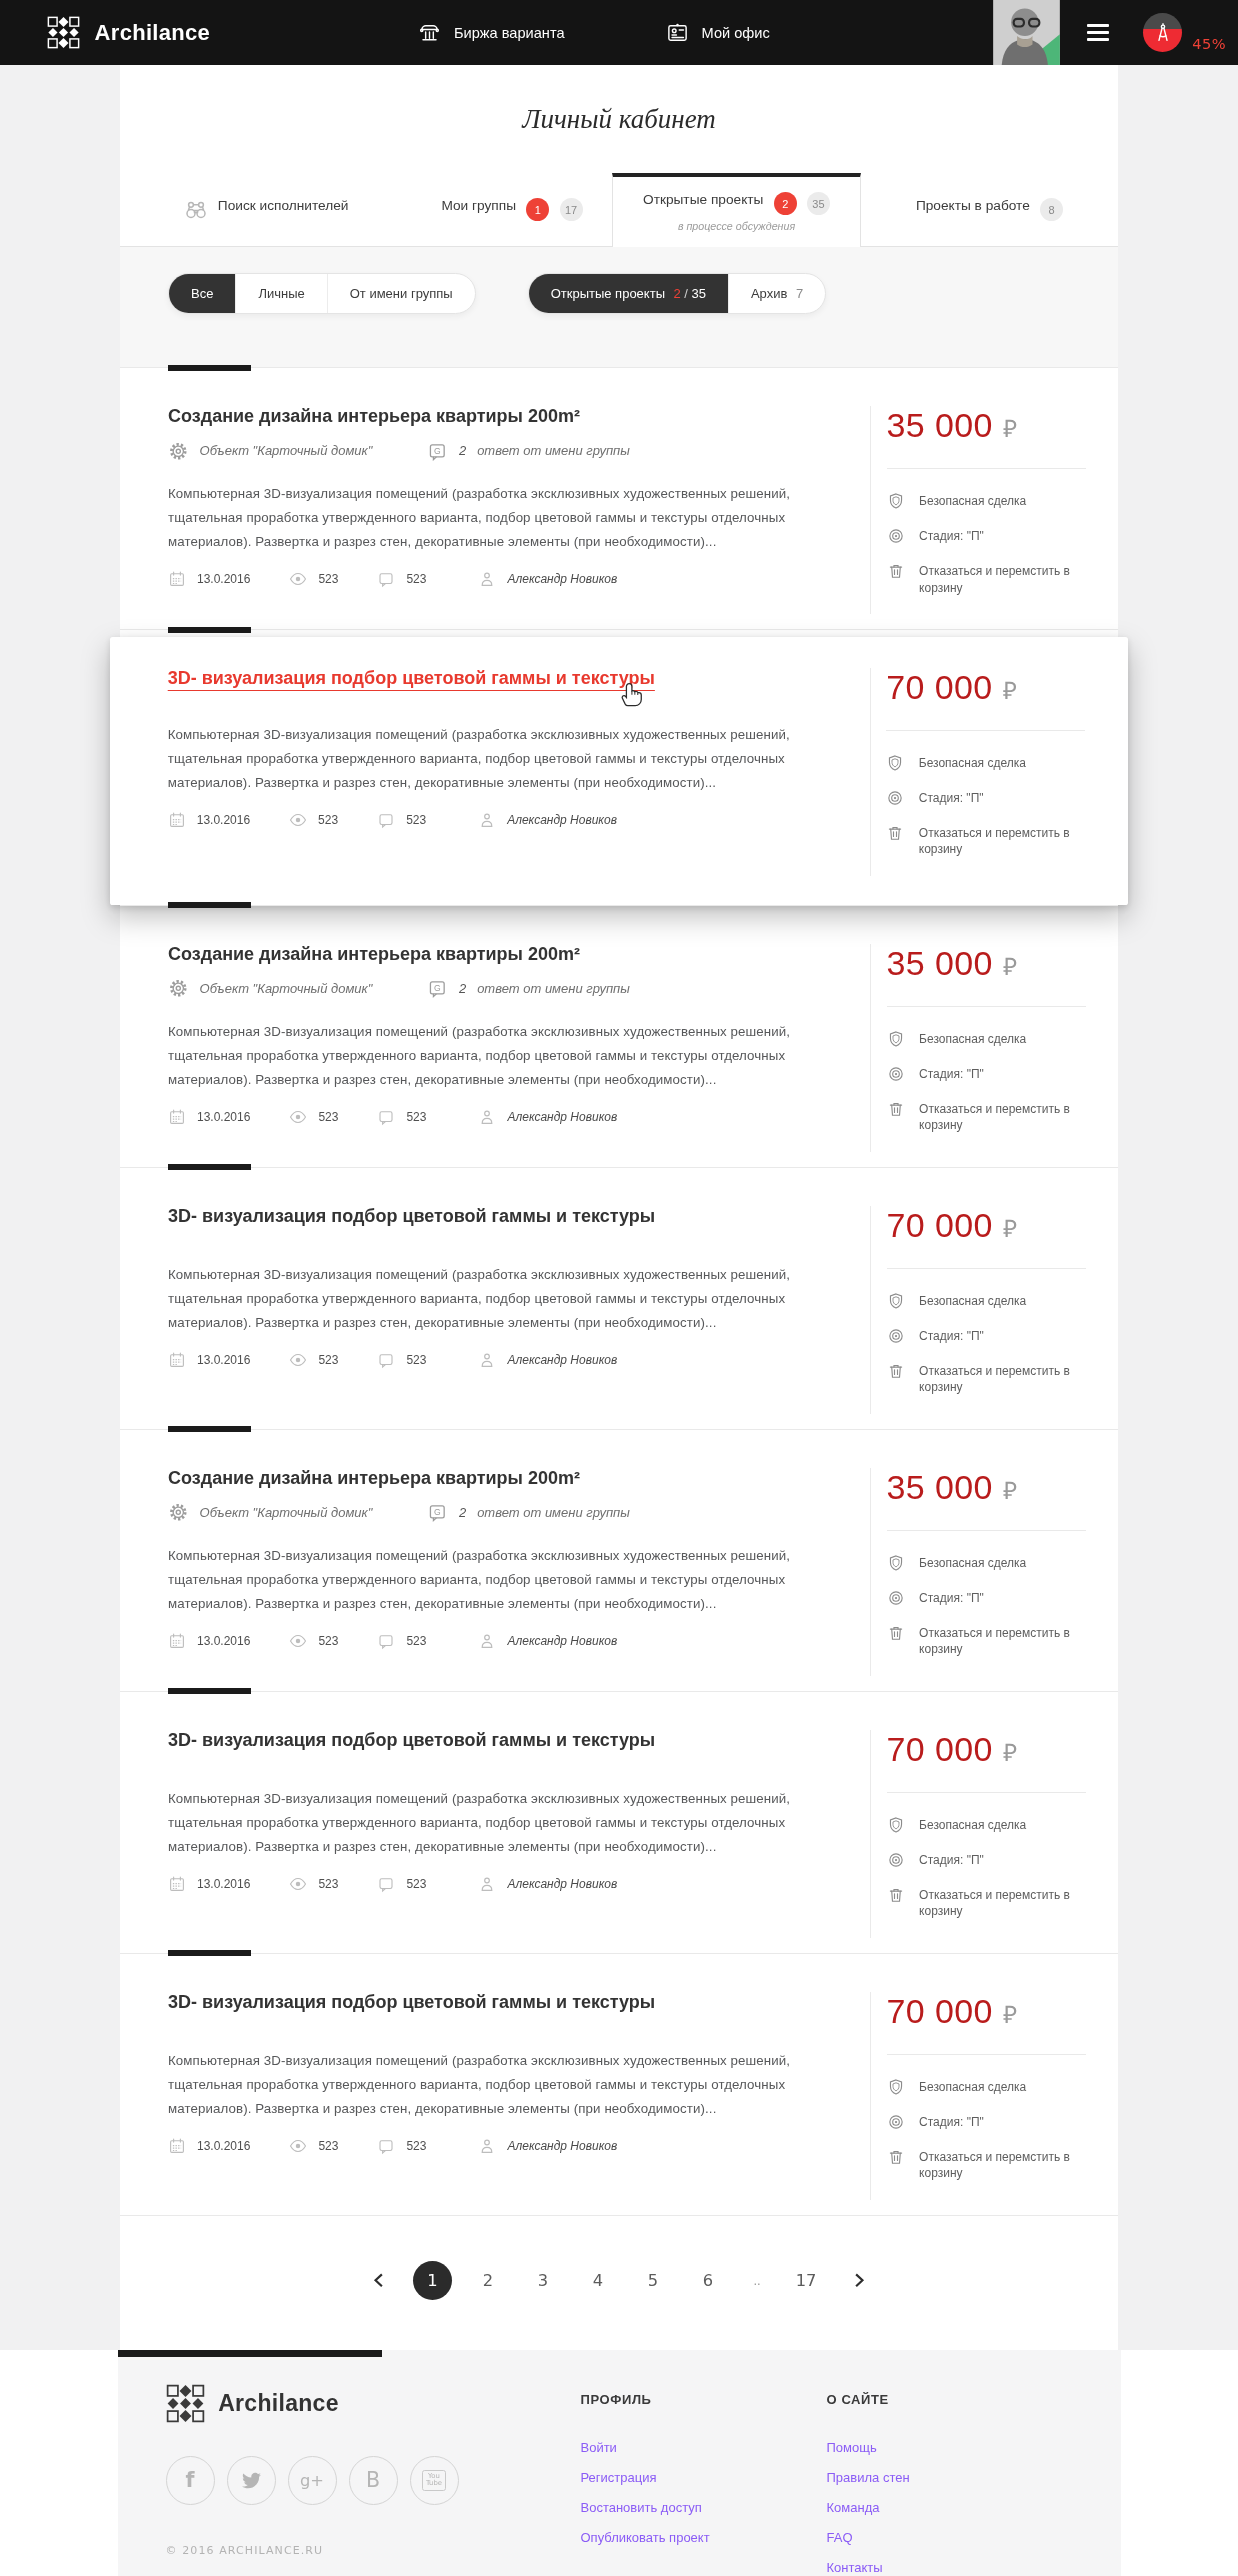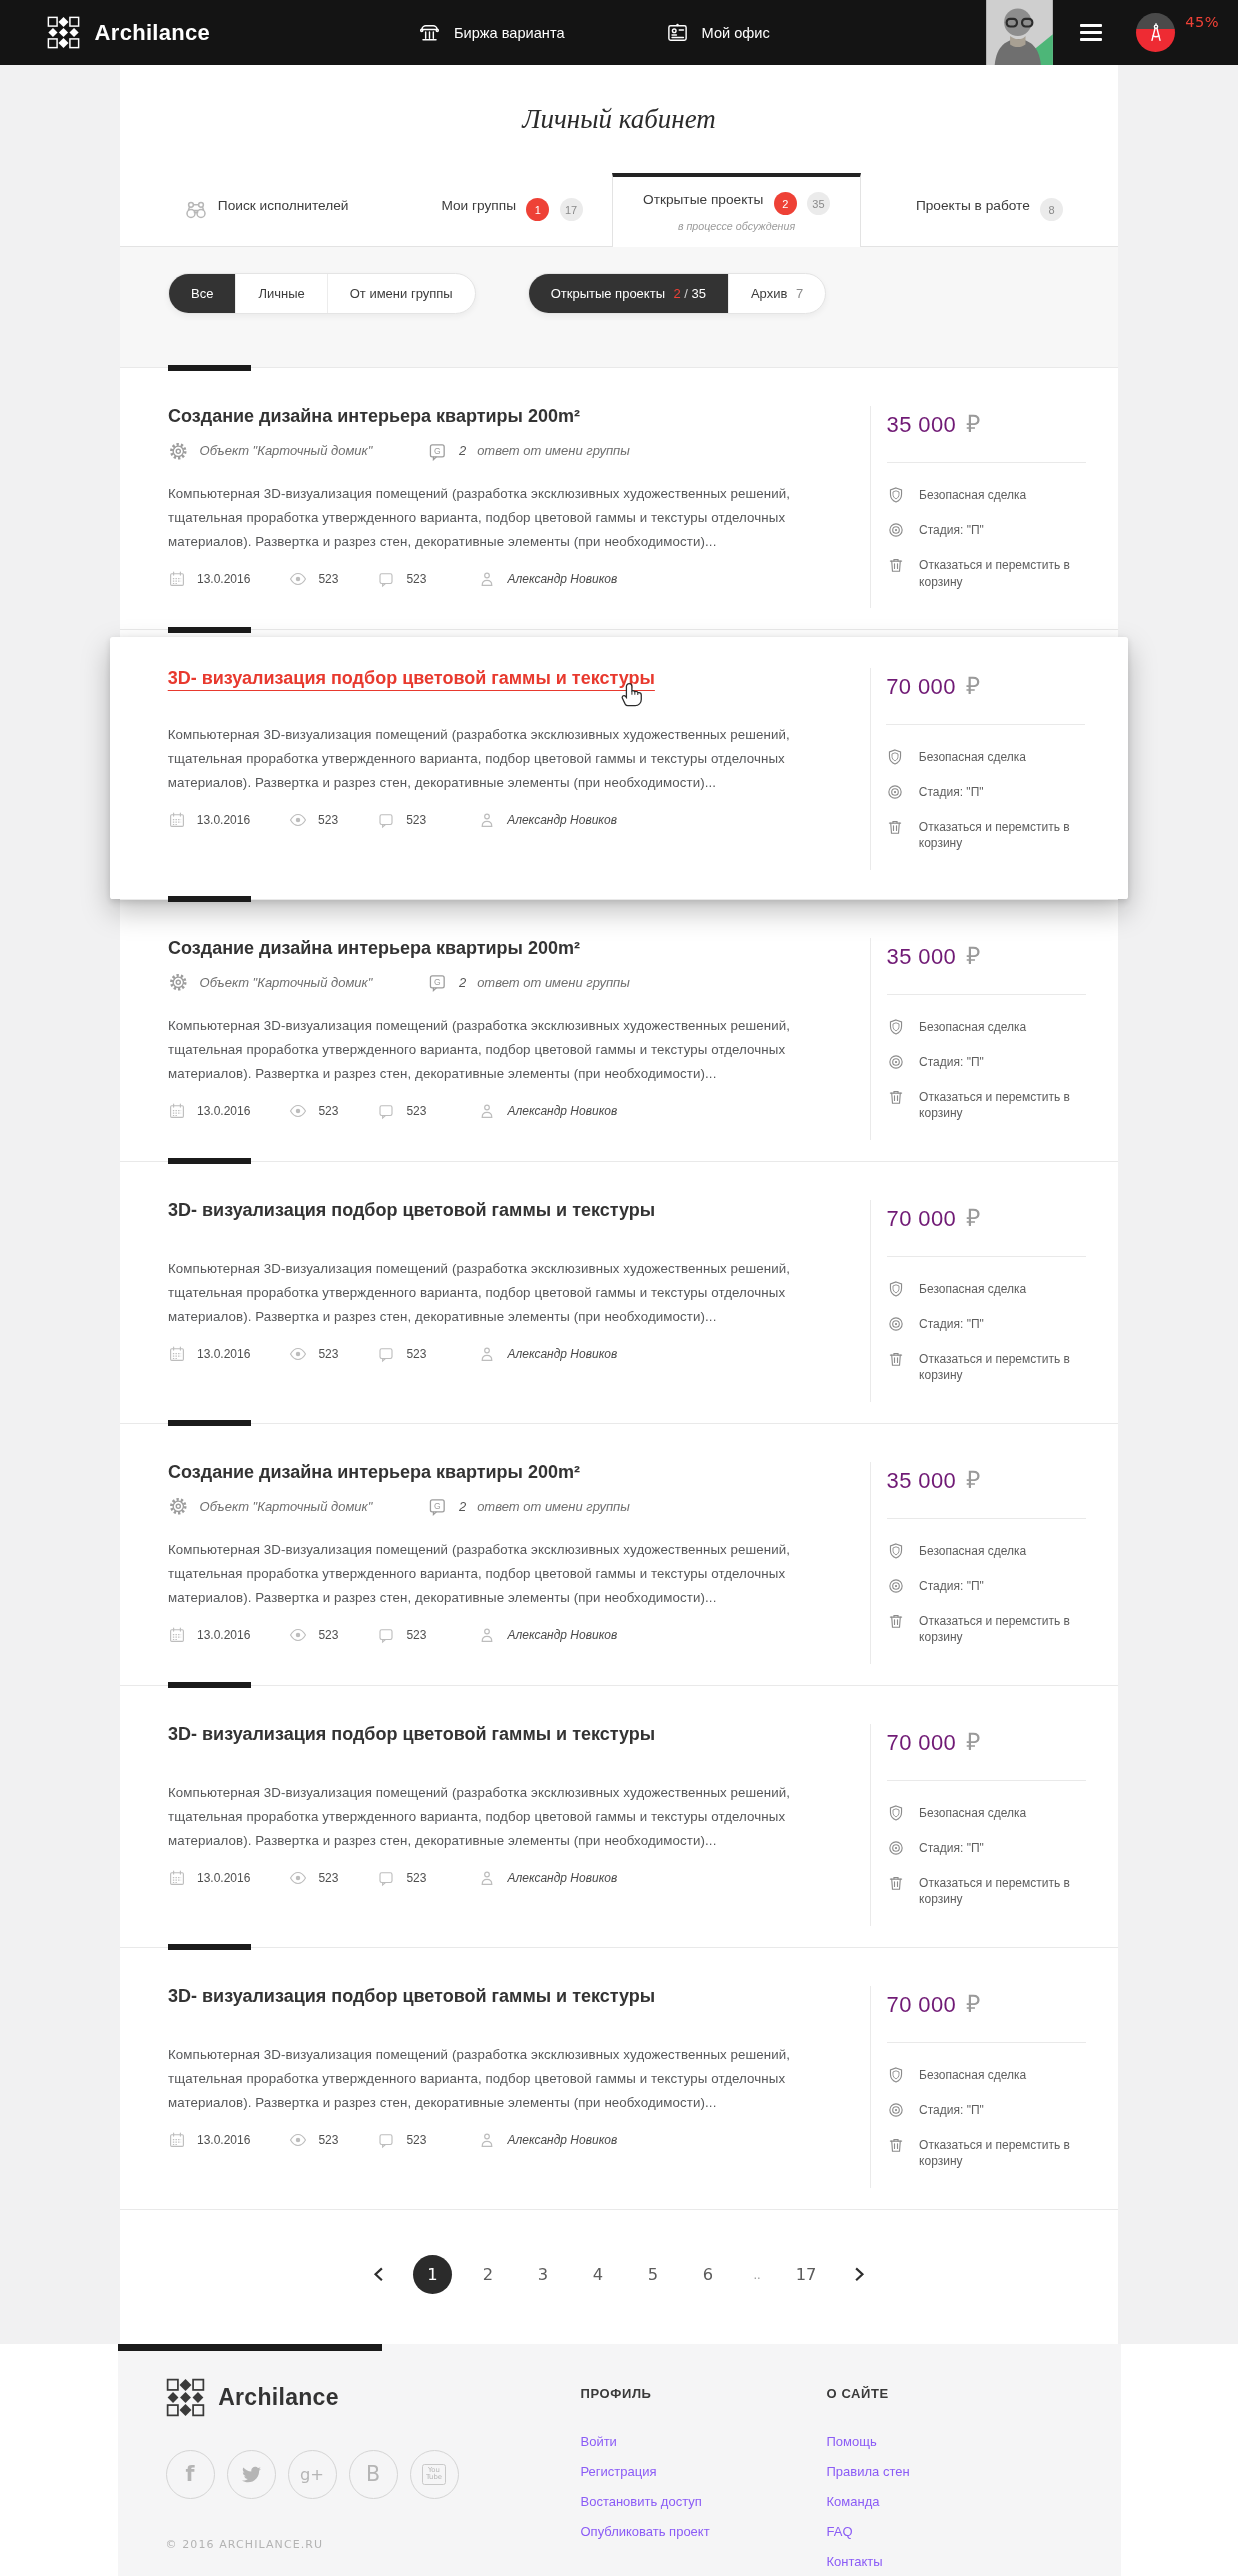--- a/index.html
+++ b/index.html
@@ -11,21 +11,21 @@
   .brand { display:flex; align-items:center; gap:14.6px; margin-left:47px; }
   .brand svg { width:33px; height:33px; color:#fff; }
   .brand-name { color:#fff; font-size:22px; font-weight:700; letter-spacing:0.3px; }
   .hdr-nav { position:absolute; left:418px; display:flex; gap:101px; }
   .hdr-item { display:flex; align-items:center; gap:13px; color:#fff; font-size:14.6px; cursor:pointer; }
   .hdr-item svg { width:23px; height:23px; color:#fff; }
   .hdr-right { margin-left:auto; display:flex; align-items:center; }
   .avatar { width:67px; height:65px; overflow:hidden; position:relative; cursor:pointer; flex:none; }
   .burger { margin-left:27.5px; width:22px; cursor:pointer; }
   .burger span { display:block; height:3.4px; background:#fff; border-radius:0.9px; margin:3.4px 0; }
-  .progress-wrap { display:flex; align-items:flex-start; gap:10.3px; margin-left:34px; margin-right:19px; }
+  .progress-wrap { display:flex; align-items:flex-end; gap:10.3px; margin-left:34px; margin-right:12px; }
   .progress-circle { width:39px; height:39px; border-radius:50%; background:linear-gradient(to bottom,#4a4a4a 0 42%, #ee2b33 42% 100%); display:flex; align-items:center; justify-content:center; }
   .progress-circle svg { width:22px; height:22px; color:#fff; }
   .progress-label { color:#ee4136; font-size:14.6px; font-family:"DejaVu Sans",sans-serif; letter-spacing:0.4px; }
 
   
   .band-gray { background:#f1f1f2; }
   .container { width:998px; margin:0 auto; background:#fff; }
 
   .page-title { text-align:center; font-family:"Liberation Serif",serif; font-weight:400; font-size:27px; color:#2b2b2b; margin:0; padding:39px 0 38px;font-style:italic; }
 
@@ -66,21 +66,21 @@
   .meta-num { color:#555; font-style:italic; }
   .card-desc { margin:20.6px 0 0; font-size:13.3px; color:#57585a; line-height:24px; width:668px; letter-spacing:0.1px; }
   .card.no-meta .card-desc { margin-top:36px; }
   .card-foot { display:flex; align-items:center; margin-top:16.3px; }
   .foot-item { display:flex; align-items:center; gap:11px; font-size:12px; color:#4f4f4f; }
   .foot-item svg { width:18px; height:18px; color:#bdbdbd; }
   .foot-item + .foot-item { margin-left:39px; }
   .foot-item.author { margin-left:52px; font-style:italic; color:#4a4a4a; }
   .card-side { width:247px; border-left:0.9px solid #eaeaea; padding-left:15.5px; flex:none; }
   .price { display:flex; align-items:baseline; gap:10.3px; }
-  .price .amount { font-size:22px; color:#701a75; letter-spacing:0.4px; }
+  .price .amount { font-size:34px; color:#b91c1c; letter-spacing:0.4px; }
   .price .cur { font-size:24px; color:#9a9a9a; }
   .side-divider { border-top:0.9px solid #e9e9e9; width:199px; margin:23px 0 24px; }
   .side-item { display:flex; gap:14.6px; margin-bottom:18px; align-items:flex-start; }
   .side-item svg { width:18px; height:18px; color:#8b8b8b; flex:none; margin-top:-0.9px; }
   .side-item .lbl { font-size:12px; color:#5e5e5e; line-height:16.3px; width:172px; }
   .side-item.action { cursor:pointer; }
 
   
   .card-section.hovered-section { position:relative; }
   .hover-box { position:relative; margin:6.9px -10.3px 0; padding:31px 58px 29px; background:#fff; border-radius:2.6px;

